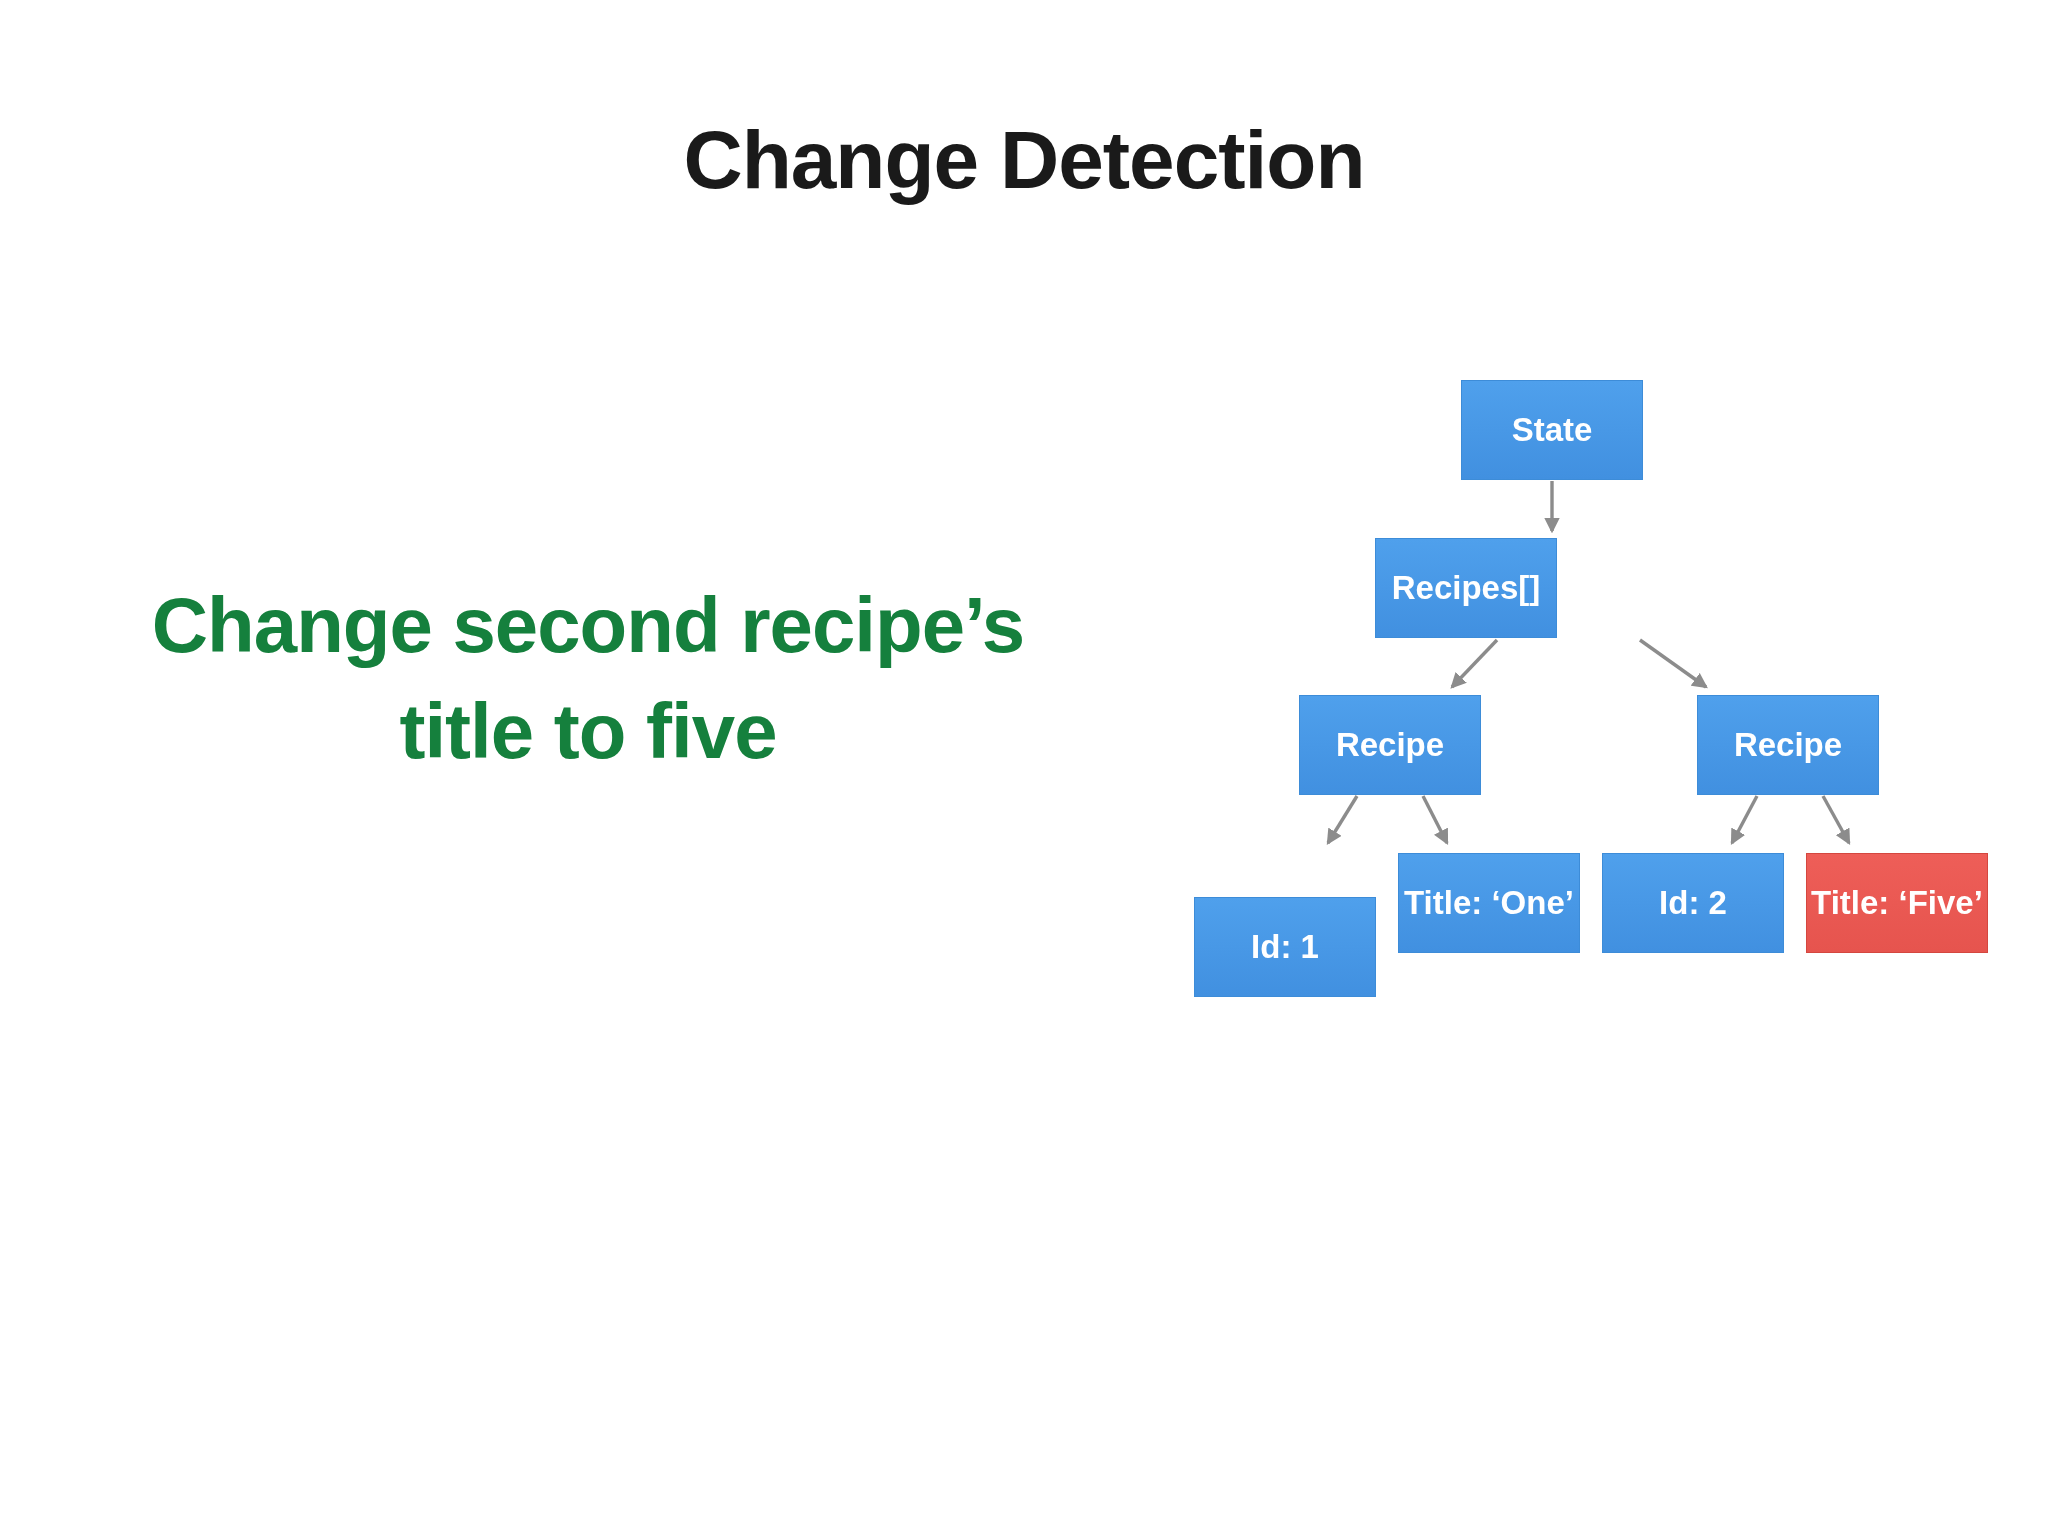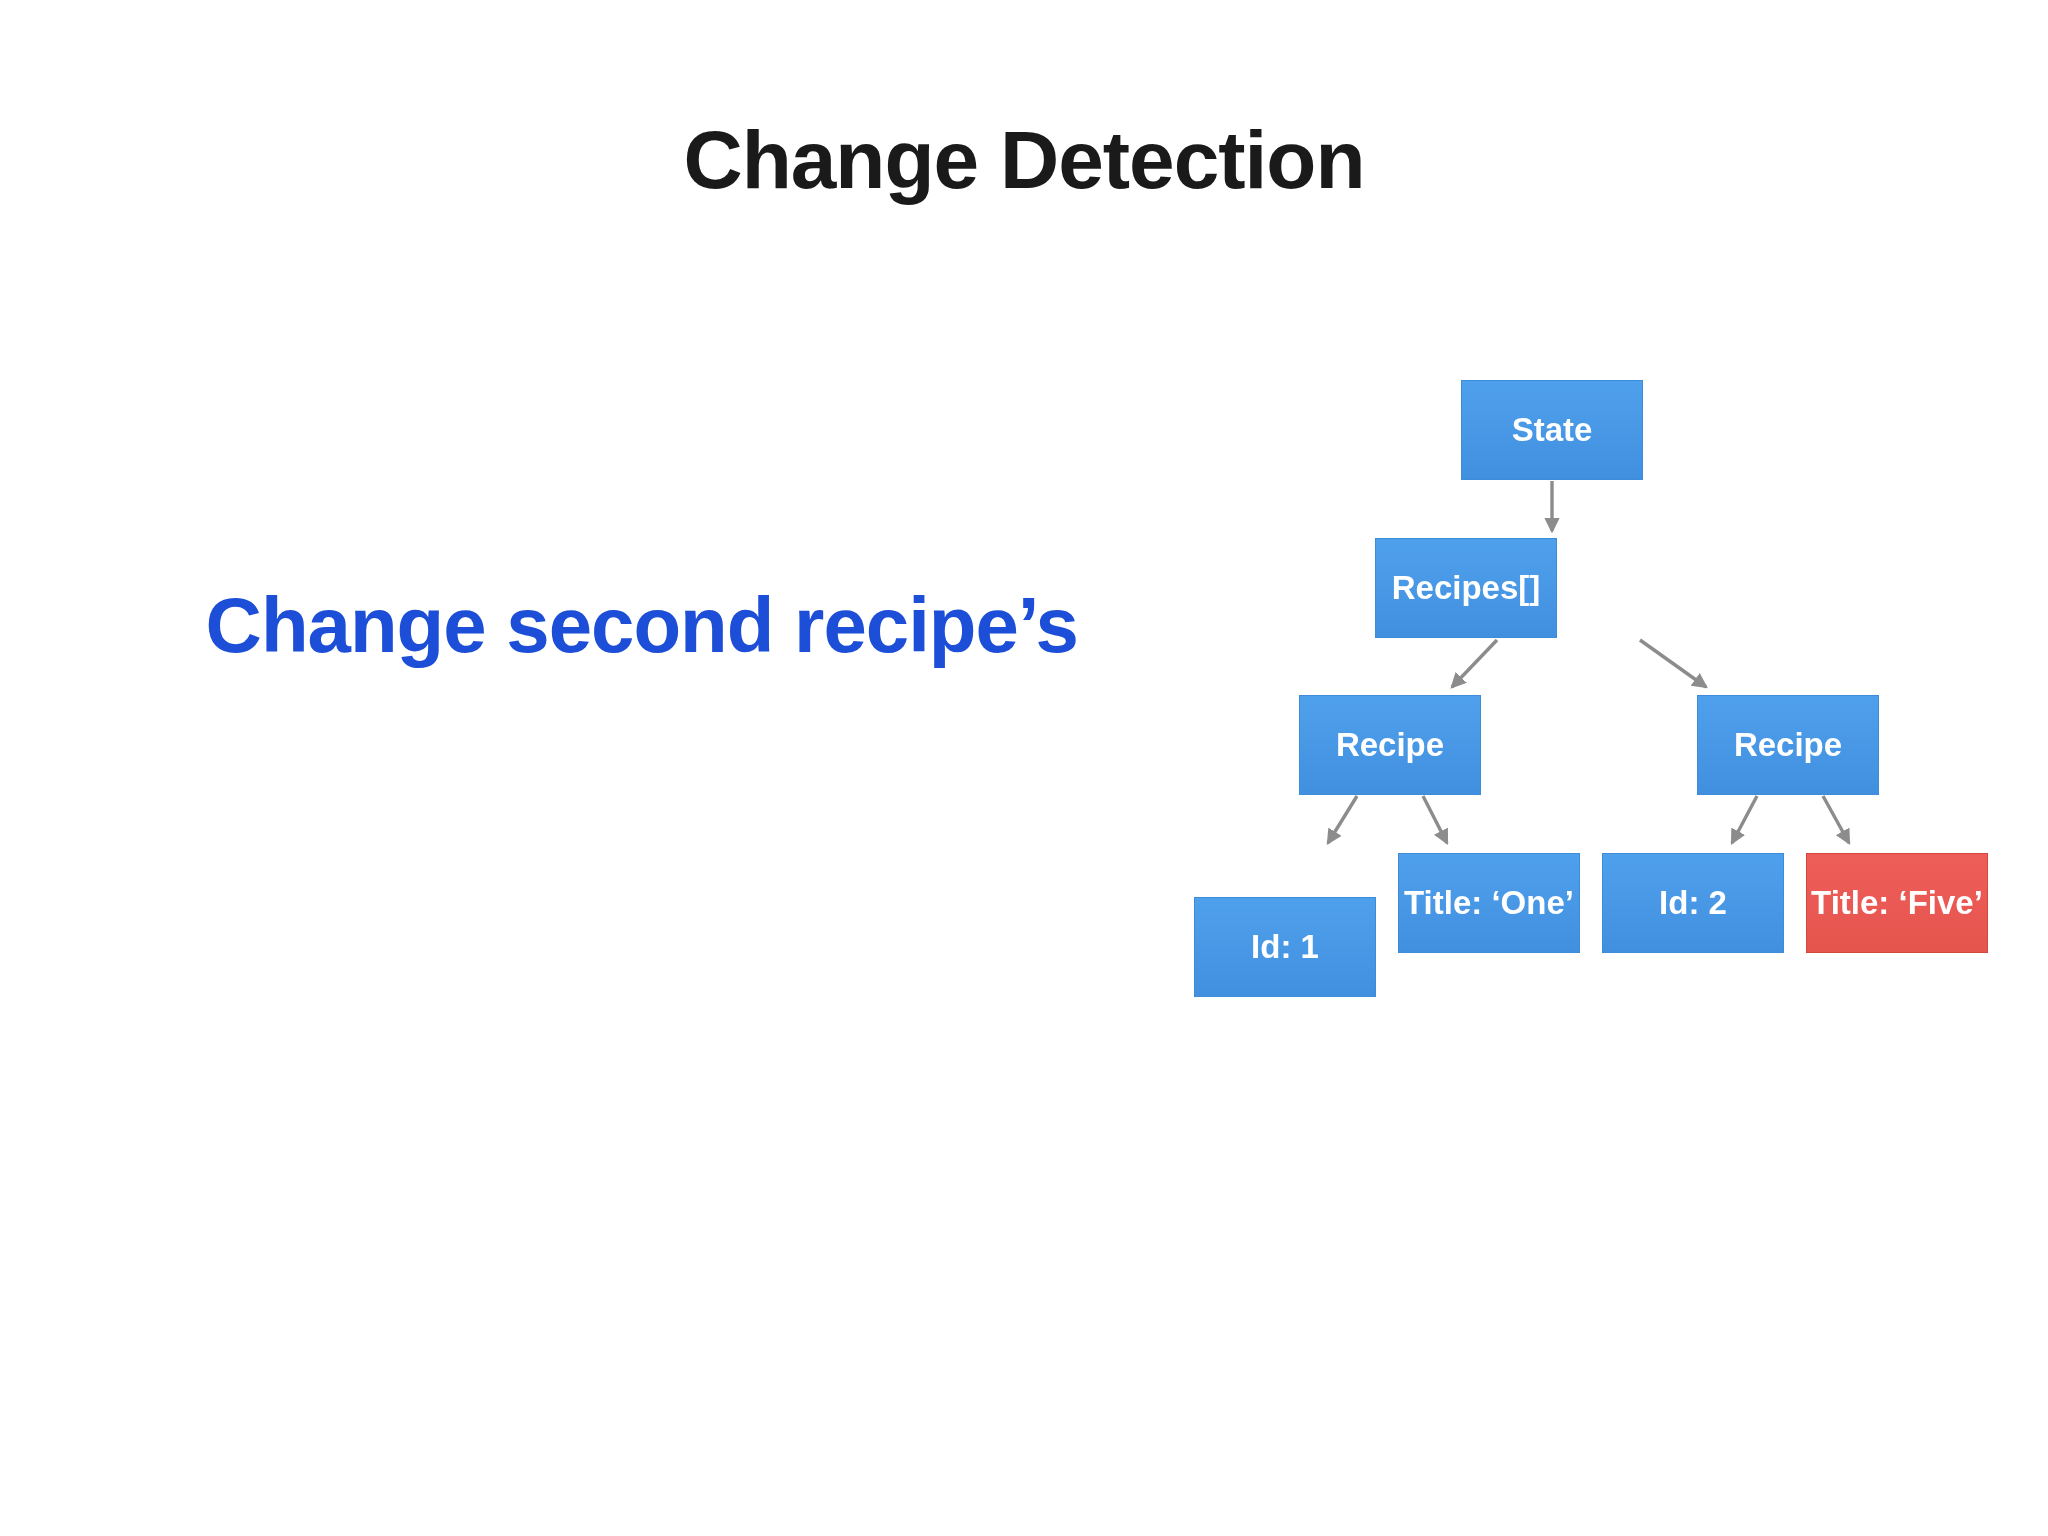--- a/index.html
+++ b/index.html
@@ -28,25 +28,25 @@
     font-weight: 700;
     letter-spacing: -1px;
     color: #1a1a1a;
     line-height: 96px;
   }
   .caption {
     position: absolute;
     top: 572px;
     left: 98px;
     width: 980px;
-    text-align: right;
+    text-align: center;
     font-size: 78px;
     font-weight: 700;
     letter-spacing: -1px;
-    color: #1d4ed8;
+    color: #15803d;
     line-height: 106px;
   }
   .arrows {
     position: absolute;
     top: 0;
     left: 0;
     width: 2048px;
     height: 1536px;
     pointer-events: none;
   }
@@ -83,20 +83,21 @@
 </style>
 </head>
 <body>
 
 <div class="slide">
 
   <h1 class="title">Change Detection</h1>
 
   <div class="caption">
     <div>Change second recipe’s</div>
+    <div>title to five</div>
   </div>
 
   <svg class="arrows" width="2048" height="1536" viewBox="0 0 2048 1536" xmlns="http://www.w3.org/2000/svg">
     <defs>
       <marker id="ah" viewBox="0 0 10 10" refX="8.5" refY="5" markerWidth="4.6" markerHeight="4.6" orient="auto">
         <path d="M0,0 L10,5 L0,10 z" fill="#8C8C8C"></path>
       </marker>
     </defs>
     <g stroke="#8C8C8C" stroke-width="3.4" fill="none">
       <line x1="1552" y1="481" x2="1552" y2="531" marker-end="url(#ah)"></line>

